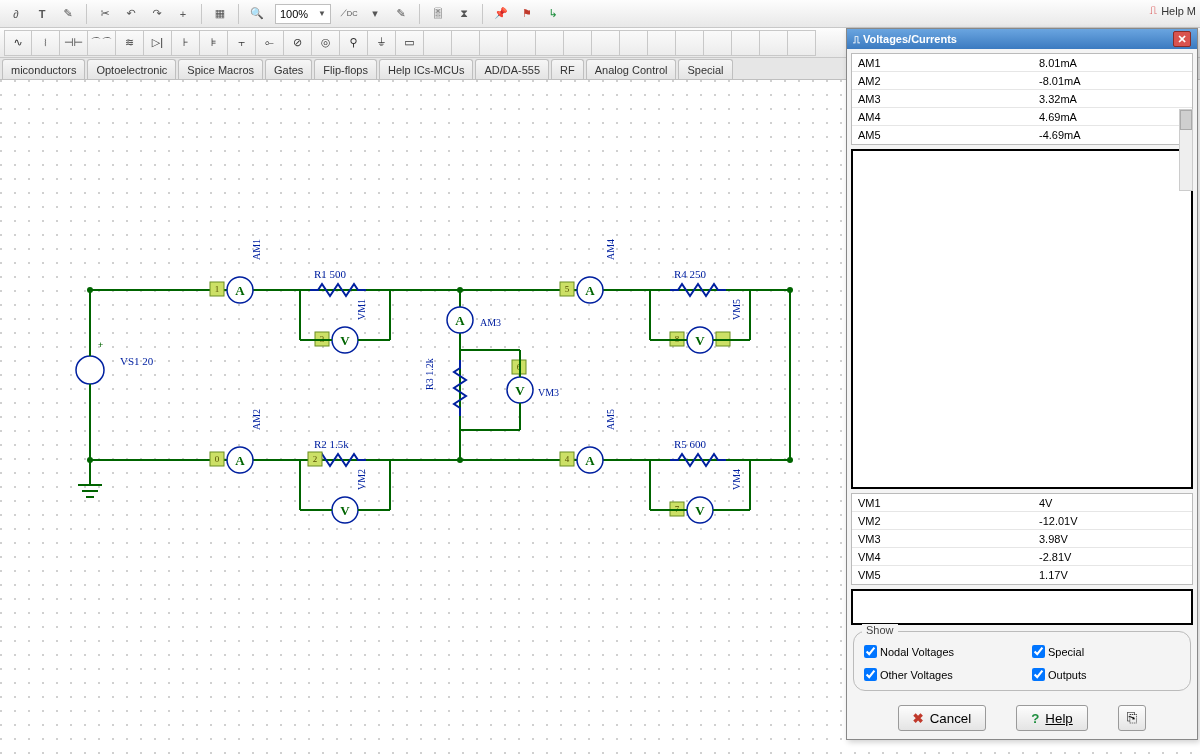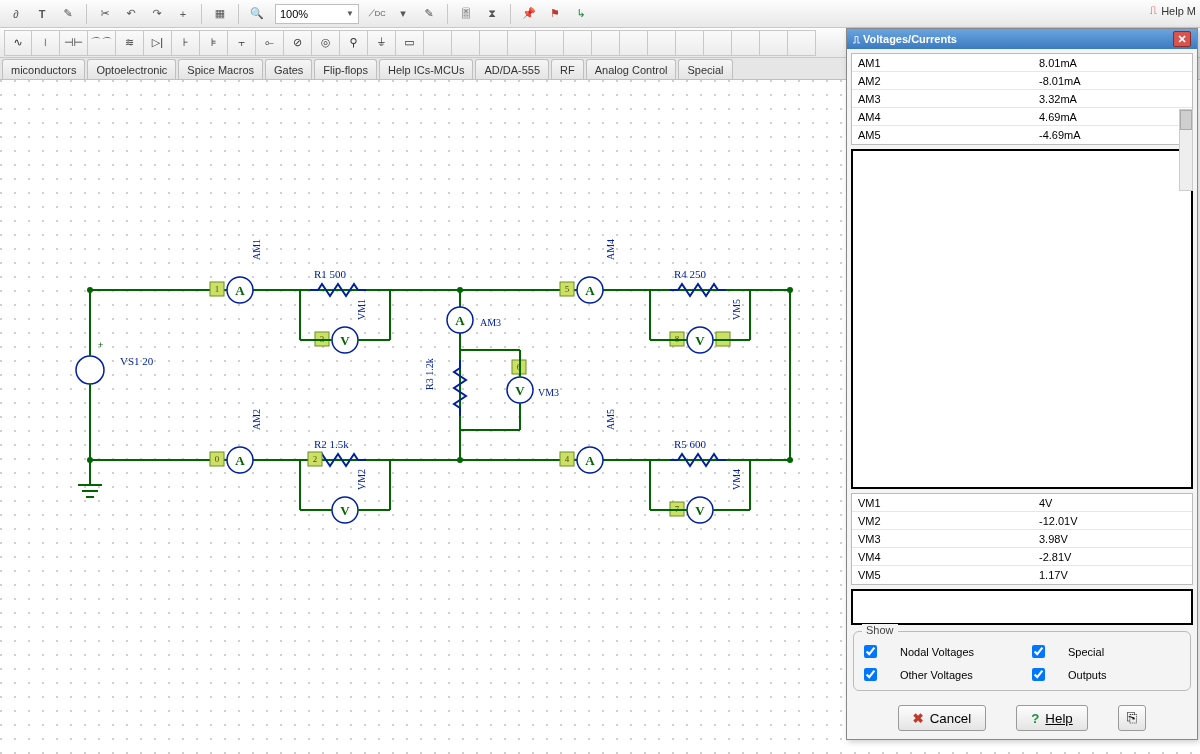--- a/index.html
+++ b/index.html
@@ -28,21 +28,21 @@
     width: 24px; height: 22px;
     display: inline-flex; align-items: center; justify-content: center;
     border: 1px solid transparent;
     border-radius: 2px;
     color: #555;
     background: transparent;
     cursor: pointer;
   }
   .tool-sep { width: 1px; height: 20px; background: #c8c8c8; margin: 0 4px; }
   .zoom-box {
-    width: 84px; height: 20px;
+    width: 56px; height: 20px;
     border: 1px solid #bfbfbf;
     background: #fff;
     display: flex; align-items: center; justify-content: space-between;
     padding: 0 4px;
     margin: 0 4px;
   }
   .zoom-box .tri { font-size:8px; color:#555; }
   .app-tag {
     position:absolute; right:4px; top:4px;
     display:flex; align-items:center; gap:4px;
@@ -135,29 +135,29 @@
   .vc-row { display:flex; height:18px; align-items:center; border-bottom:1px solid #e6e6e6; }
   .vc-row:last-child { border-bottom:none; }
   .vc-name { width:55%; padding-left:6px; }
   .vc-val  { width:45%; }
   .vc-gap  { background:#fff; height:340px; border:2px solid #000; margin:0 4px; }
   .vc-gap2 { background:#fff; height:36px; border:2px solid #000; margin:4px; }
   .vc-showbox {
     margin:6px;
     border:1px solid #bbb;
     padding:6px;
-    border-radius:6px;
+    border-radius:12px;
     position:relative;
   }
   .vc-showbox legend, .vc-legend {
     position:absolute; top:-8px; left:8px;
     background:#f4f4f4; padding:0 4px; color:#444;
   }
   .vc-checks { display:grid; grid-template-columns:1fr 1fr; gap:4px 12px; margin-top:4px;}
-  .vc-check { display:flex; align-items:center; gap:20px; }
+  .vc-check { display:flex; align-items:center; gap:0; }
   .vc-buttons { display:flex; justify-content:center; gap:30px; padding:8px; align-items:center;}
   .vc-btn {
     height:26px; padding:0 14px;
     background:linear-gradient(#fdfdfd,#e4e4e4);
     border:1px solid #9a9a9a; border-radius:3px;
     display:inline-flex; align-items:center; gap:6px;
     cursor:pointer;
   }
   .scrollbar-fake { position:absolute; right:4px; top:56px; width:14px; height:82px;
     background:#eee; border:1px solid #ccc; }

